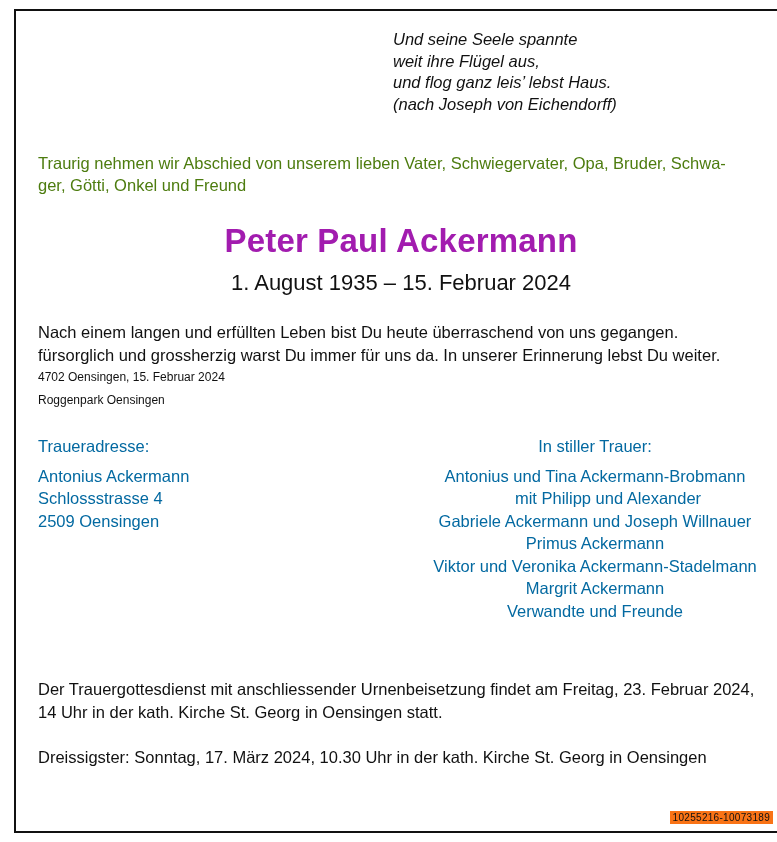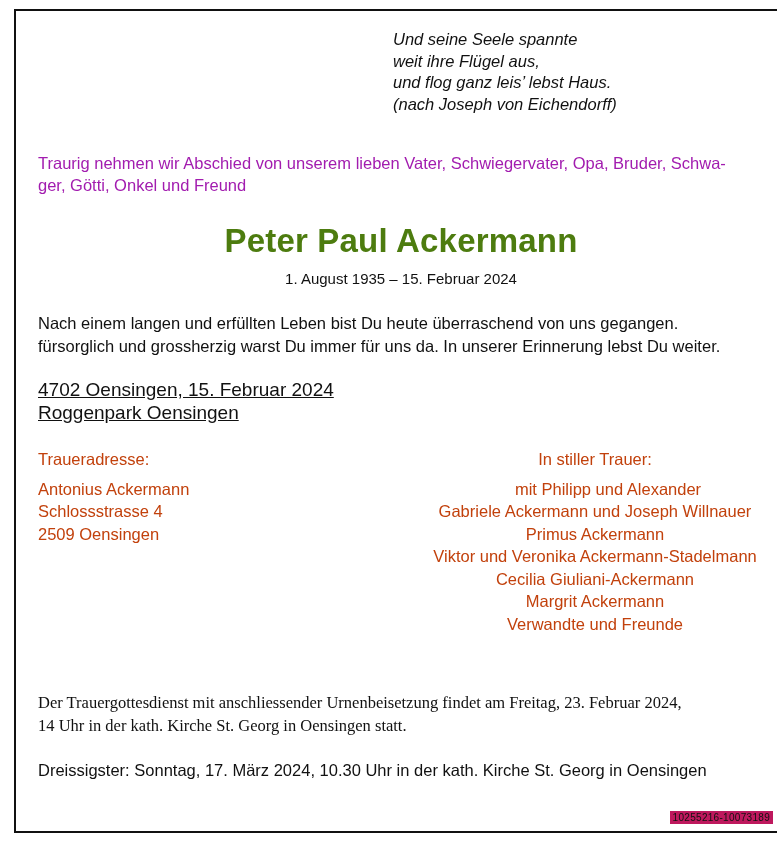--- a/index.html
+++ b/index.html
@@ -47,102 +47,100 @@
   }
   .poem div {
     white-space: nowrap;
   }
 
   
   .intro {
     margin-top: 37px;
     font-size: 16.5px;
     line-height: 22px;
-    color: #a21caf;
+    color: #4d7c0f;
     text-align: justify;
     text-justify: inter-word;
     width: 712px;
   }
   .intro .line2 { display: block; }
 
   
   .name {
     margin-top: 26px;
     text-align: center;
     font-size: 33px;
     font-weight: bold;
     letter-spacing: 0.2px;
-    color: #4d7c0f;
+    color: #a21caf;
   }
   .dates {
     margin-top: 10px;
     text-align: center;
-    font-size: 15px;
+    font-size: 22px;
     color: #111111;
   }
 
   
   .body-text {
     margin-top: 25px;
     font-size: 16.5px;
     line-height: 22.5px;
     color: #111111;
     width: 712px;
   }
   .body-text div { white-space: nowrap; }
 
   .place {
-    margin-top: 22px;
-    font-size: 19px;
+    font-size: 12px;
     line-height: 22.5px;
     color: #111111;
-    text-decoration: underline;
   }
 
   
   .columns {
     margin-top: 24px;
     display: flex;
     font-size: 16.5px;
     line-height: 22.5px;
-    color: #c2410c;
+    color: #0369a1;
     gap: 33px;
   }
   .col-left { width: 355px; }
   .col-right { flex: 1; text-align: center; }
   .col-title { margin-bottom: 7px; }
   .col-line { white-space: nowrap; }
   .indent { padding-left: 26px; }
 
   
   .service {
     margin-top: 56px;
     font-size: 16.5px;
     line-height: 23px;
     color: #111111;
     width: 712px;
   }
-  .service div { white-space: nowrap; font-family: Liberation Serif, serif; }
+  .service div { white-space: nowrap; }
 
   .thirtieth {
     margin-top: 22px;
     font-size: 16.5px;
     line-height: 23px;
     color: #111111;
     white-space: nowrap;
   }
 
   .ref {
     position: absolute;
     right: 13px;
     bottom: 7px;
     font-size: 10px;
     letter-spacing: 0.3px;
     color: #111111;
-    background: #be185d;
+    background: #f97316;
     padding: 1px 3px;
   }
 </style>
 </head>
 <body>
 
 <div class="page">
   <div class="notice">
     <div class="inner">
 
@@ -173,25 +171,25 @@
 
       <div class="columns">
         <div class="col-left">
           <div class="col-title">Traueradresse:</div>
           <div class="col-line">Antonius Ackermann</div>
           <div class="col-line">Schlossstrasse 4</div>
           <div class="col-line">2509 Oensingen</div>
         </div>
         <div class="col-right">
           <div class="col-title">In stiller Trauer:</div>
+          <div class="col-line">Antonius und Tina Ackermann-Brobmann</div>
           <div class="col-line indent">mit Philipp und Alexander</div>
           <div class="col-line">Gabriele Ackermann und Joseph Willnauer</div>
           <div class="col-line">Primus Ackermann</div>
           <div class="col-line">Viktor und Veronika Ackermann-Stadelmann</div>
-          <div class="col-line">Cecilia Giuliani-Ackermann</div>
           <div class="col-line">Margrit Ackermann</div>
           <div class="col-line">Verwandte und Freunde</div>
         </div>
       </div>
 
       <div class="service">
         <div>Der Trauergottesdienst mit anschliessender Urnenbeisetzung findet am Freitag, 23. Februar 2024,</div>
         <div>14 Uhr in der kath. Kirche St. Georg in Oensingen statt.</div>
       </div>
 

